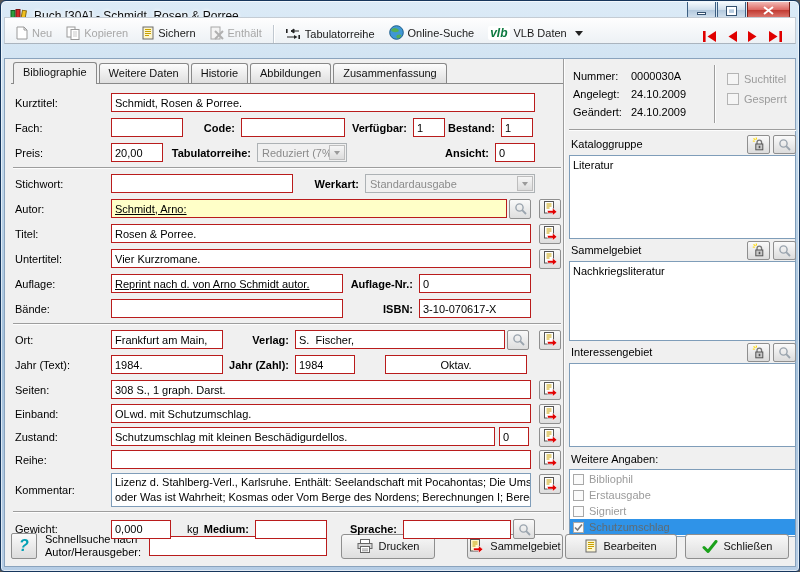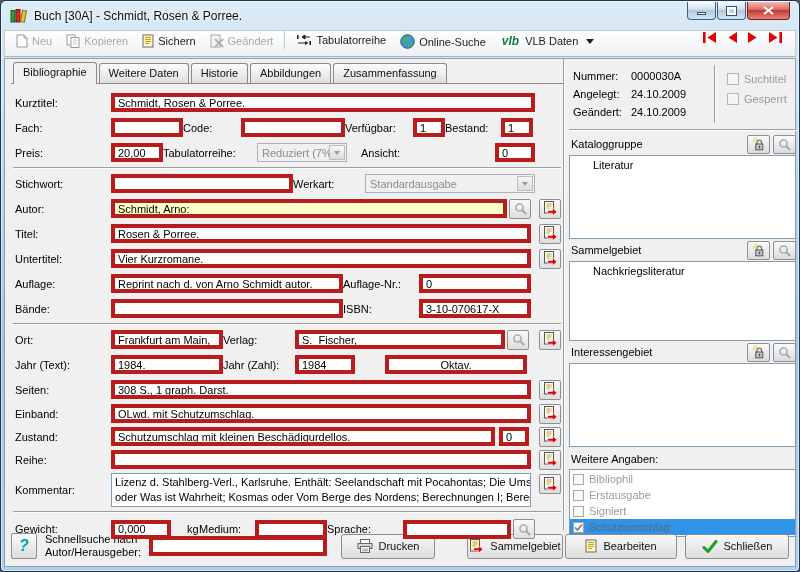--- a/index.html
+++ b/index.html
@@ -16,23 +16,23 @@
   .title-text { font-size:12px; color:#0d0d0d; text-shadow:0 0 4px #fff,0 0 4px #fff; }
   .winbtns { position:absolute; top:1px; right:9px; display:flex; }
   .winbtn { width:29px; height:18px; border:1px solid #3c5f82; border-top:none; border-radius:0 0 4px 4px;
     background:linear-gradient(#f4f9fd,#cfdeec 45%,#b4c9dd 50%,#d6e4f0); display:flex; align-items:center; justify-content:center; margin-left:0; }
   .winbtn + .winbtn { margin-left:1px; }
   .winbtn.close { width:43px; background:linear-gradient(#f2b8b4,#dd6a64 45%,#c23d34 50%,#e2847c); border-color:#7c1f17; }
   .glyph-min { width:9px; height:3px; background:#fff; border:1px solid #34506e; margin-top:6px; }
   .glyph-max { width:9px; height:8px; border:2px solid #fff; outline:1px solid #34506e; }
 
   
-  .toolbar { position:absolute; top:29px; left:3px; right:3px; height:27px;
+  .toolbar { position:absolute; top:16px; left:3px; right:3px; height:27px;
     background:linear-gradient(#fefefe,#edf1f5); border:1px solid #c4ccd4; border-bottom:1px solid #aab4be;
-    display:flex; align-items:flex-start; padding:0 4px; }
+    display:flex; align-items:flex-end; padding:0 4px; }
   .tbtn { display:flex; align-items:center; gap:4px; padding:3px 7px; border-radius:2px; color:#1a1a1a; }
   .tbtn.disabled { color:#a8a8a8; }
   .tsep { width:1px; height:18px; background:#c0c8d0; box-shadow:1px 0 0 #fff; margin:0 4px; }
   .vlb-badge { font-weight:bold; font-style:italic; color:#0d7a3f; background:#fff; padding:0 2px; border-radius:2px; font-size:12px; }
   .caret-down { width:0; height:0; border-left:4px solid transparent; border-right:4px solid transparent; border-top:5px solid #222; margin-left:4px; }
   .navgroup { margin-left:auto; display:flex; gap:9px; padding-right:8px; }
   .navbtn { display:flex; align-items:center; }
 
   
   .content { position:absolute; top:57px; left:3px; right:3px; bottom:4px; background:#f0f0f0; border:1px solid #8aa3bd; }
@@ -45,22 +45,22 @@
   .tabs { display:flex; height:21px; padding-left:2px; position:relative; z-index:2; }
   .tab { padding:3px 9px 0 9px; border:1px solid #898989; border-bottom:none; border-radius:3px 3px 0 0;
     background:linear-gradient(#fcfcfc,#dfdfdf); margin-right:2px; height:20px; margin-top:1px; color:#111; }
   .tab.active { background:#f0f0f0; height:22px; margin-top:0; margin-bottom:-1px; }
   .tabpanel { border-top:1px solid #898989; padding-top:6px; position:relative; z-index:1; }
 
   
   .row { display:flex; align-items:center; height:25px; position:relative; padding-right:28px; }
   .row.tight { height:23px; }
   .lbl { width:100px; padding-left:4px; flex:0 0 auto; }
-  .lbl2 { padding-right:6px; flex:0 0 auto; }
-  .inp { height:19px; border:4px solid #b91c1c; background:#fff; padding:0 3px; font:11px "Liberation Sans",sans-serif; flex:0 0 auto; }
+  .lbl2 { text-align:right; padding-right:6px; flex:0 0 auto;font-weight:bold; }
+  .inp { height:19px; border:1px solid #b91c1c; background:#fff; padding:0 3px; font:11px "Liberation Sans",sans-serif; flex:0 0 auto; }
   .inp.yellow { background:#ffffc8; }
   .inp:disabled,.inp.gray { background:#f0f0f0; color:#8b8b8b; }
   .ddl { height:19px; border:1px solid #adb2b5; background:#f0f0f0; color:#8b8b8b; display:flex; align-items:center; padding-left:4px; position:relative; flex:0 0 auto; }
   .ddl .dbtn { position:absolute; right:1px; top:1px; bottom:1px; width:16px; background:linear-gradient(#f6f6f6,#dcdcdc); border:1px solid #bdbdbd; display:flex; align-items:center; justify-content:center; }
   .ddl .dbtn i { width:0; height:0; border-left:3.5px solid transparent; border-right:3.5px solid transparent; border-top:4px solid #9a9a9a; }
 
   .sq-btn { width:22px; height:20px; border:1px solid #8f8f8f; border-radius:2px; background:linear-gradient(#f9f9f9,#dedede);
     display:flex; align-items:center; justify-content:center; flex:0 0 auto; }
   .arrow-slot { position:absolute; right:2px; top:50%; transform:translateY(-50%); }
   .k-arrow { top:3px; transform:none; }
@@ -75,21 +75,21 @@
   .inforow .il { width:58px; }
   .chkcol { padding:4px 0 0 12px; }
   .chkrow { display:flex; align-items:center; height:20px; color:#9b9b9b; }
   .cb { width:12px; height:12px; border:1px solid #b4b4b4; background:#f5f5f5; margin-right:5px; flex:0 0 auto; }
 
   .sect-title { display:flex; align-items:center; height:22px; padding:1px 2px 1px 4px; }
   .sect-title .st { flex:1 1 auto; }
   .mini-btn { width:23px; height:19px; border:1px solid #8f8f8f; border-radius:2px; background:linear-gradient(#fafafa,#dcdcdc);
     display:flex; align-items:center; justify-content:center; margin-left:3px; flex:0 0 auto; }
   .listbox { border:1px solid #7f9db9; background:#fff; margin:0 2px; padding:2px 3px; overflow:hidden; }
-  .lb-item { height:15px; line-height:15px;margin-left:20px; }
+  .lb-item { height:15px; line-height:15px; }
 
   .checklist { border:1px solid #7f9db9; background:#fff; margin:0 2px; padding:1px 0; }
   .cl-row { display:flex; align-items:center; height:16px; padding-left:3px; color:#9b9b9b; }
   .cl-row .ccb { width:11px; height:11px; border:1px solid #a8a8a8; background:#fbfbfb; margin-right:5px; display:flex; align-items:center; justify-content:center; flex:0 0 auto; }
   .cl-row.selected { background:#2f93e8; color:#5f6b73; }
 
   
   .bottombar { position:absolute; left:6px; right:6px; bottom:4px; height:32px; display:flex; align-items:center; }
   .helpbtn { width:26px; height:26px; border:1px solid #8f8f8f; border-radius:2px; background:linear-gradient(#fafafa,#dcdcdc);
     display:flex; align-items:center; justify-content:center; font-weight:bold; font-size:16px; color:#00a0b4; font-style:italic; }
@@ -160,21 +160,21 @@
         </span>
       <span>Sichern</span>
     </div>
     <div class="tbtn disabled">
       <span class="icon">
           <svg width="14" height="14">
             <rect x="1" y="1" width="9" height="12" fill="#f4f4f4" stroke="#a8a8a8"></rect>
             <path d="M5 5 L13 13 M13 5 L5 13" stroke="#b0b0b0" stroke-width="2"></path>
           </svg>
         </span>
-      <span>Geändert</span>
+      <span>Enthält</span>
     </div>
     <div class="tsep"></div>
     <div class="tbtn">
       <span class="icon">
           <svg width="16" height="12">
             <rect x="1" y="1" width="1.6" height="4" fill="#222"></rect>
             <path d="M14 3 H6 M6 3 l3 -2 v4 z" stroke="#222" fill="#222"></path>
             <rect x="13.4" y="7" width="1.6" height="4" fill="#222"></rect>
             <path d="M2 9 h7 M9 9 l-0 0" stroke="#222"></path>
             <path d="M9 7 l3.5 2 -3.5 2 z" fill="#222"></path>

